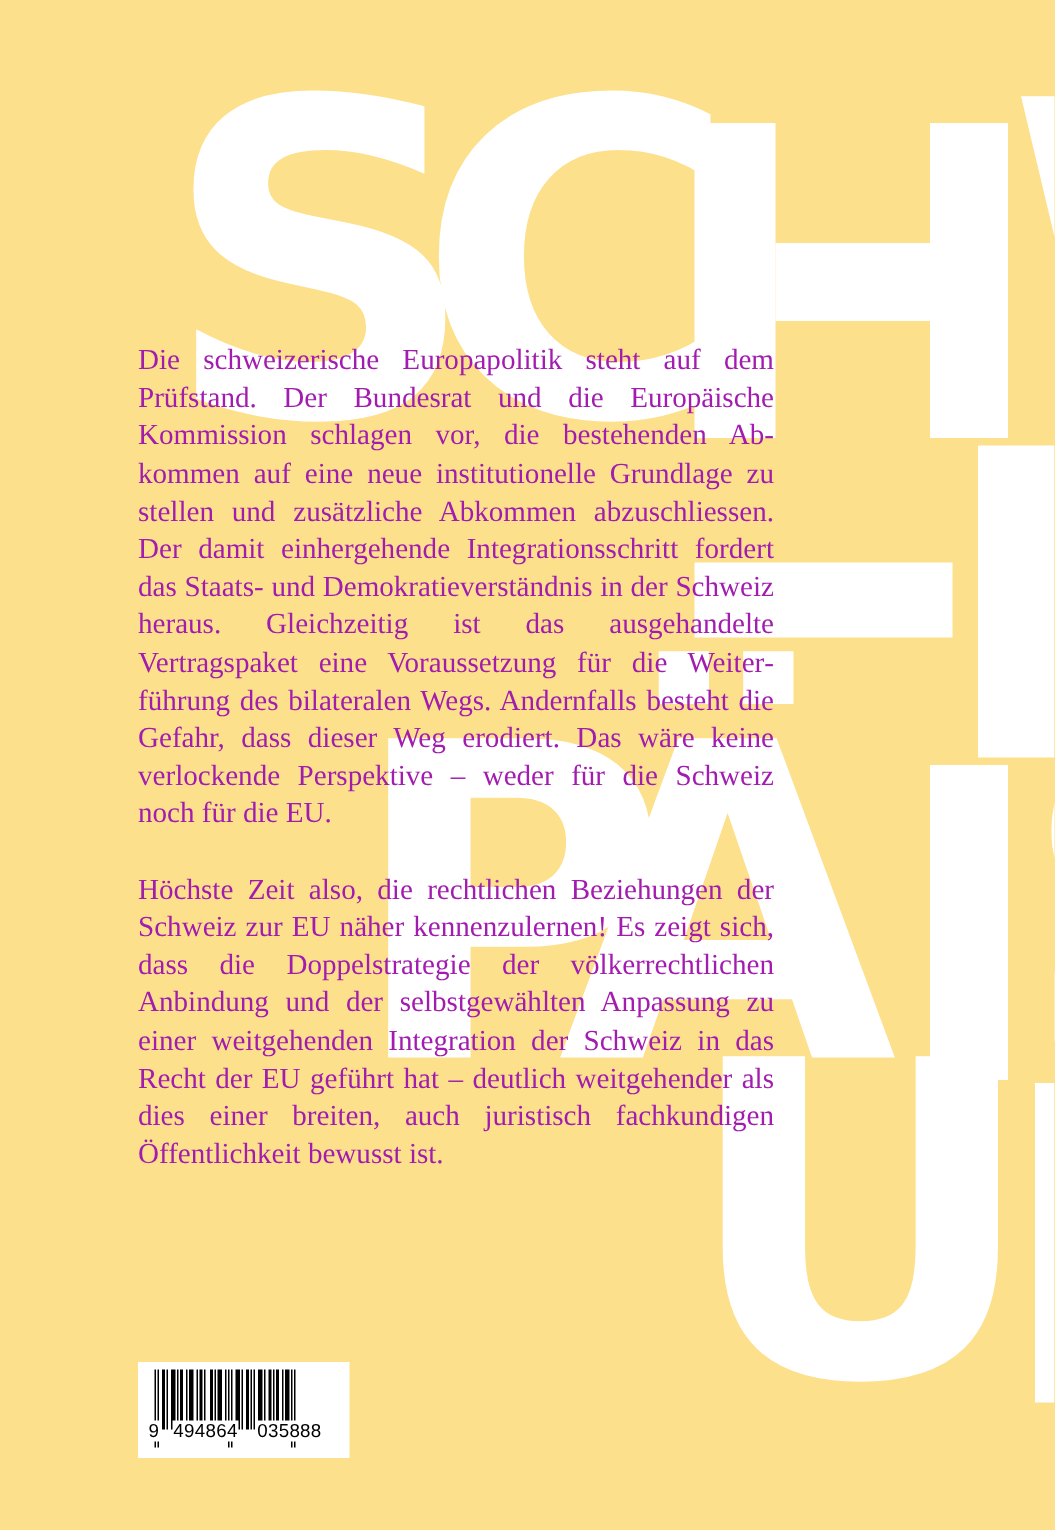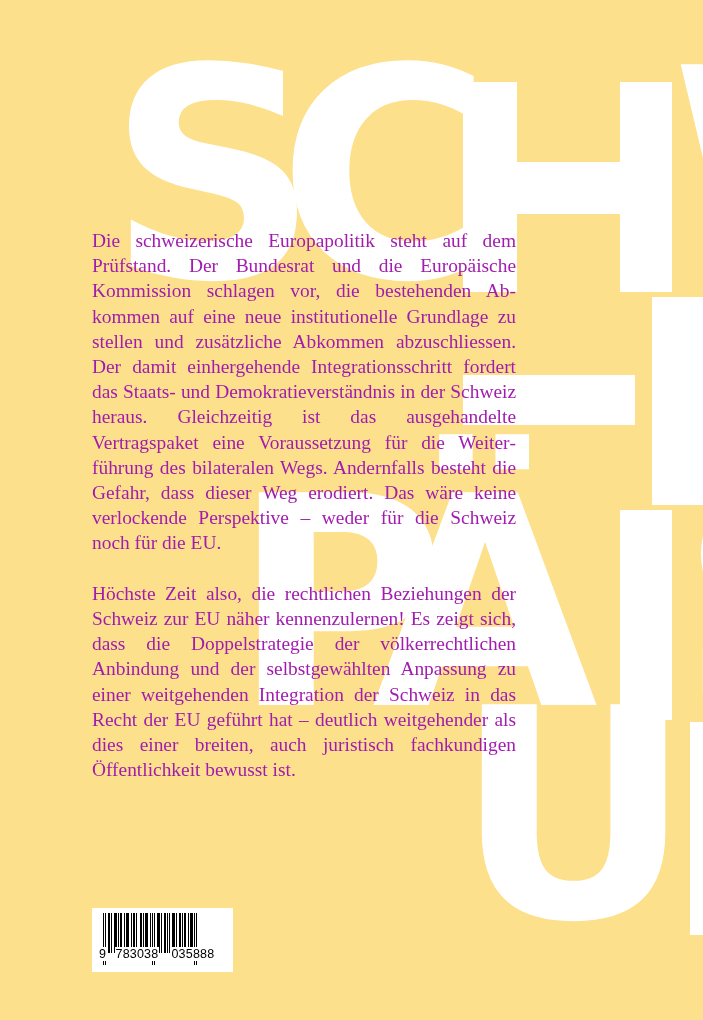--- a/index.html
+++ b/index.html
@@ -95,15 +95,15 @@
     <div class="bar" style="width:1px;margin-right:2px;"></div>
       <div class="bar" style="width:2px;"></div>
     <div class="bar" style="width:1px;"></div>
       <div class="bar" style="width:2px;margin-right:2px;"></div>
     <div class="bar" style="width:1px;"></div>
       <div class="bar" style="width:3px;"></div>
     <div class="bar long" style="width:1px;"></div>
       <div class="bar long" style="width:1px;"></div>
   </div>
   <div class="isbn">
-    <span>9</span>&nbsp;&nbsp;<span>783038</span>&nbsp;&nbsp;&nbsp;<span>035888</span>
+    <span>9</span>&nbsp;&nbsp;<span>494864</span>&nbsp;&nbsp;&nbsp;<span>035888</span>
   </div>
 </div>
 
 </body></html>

